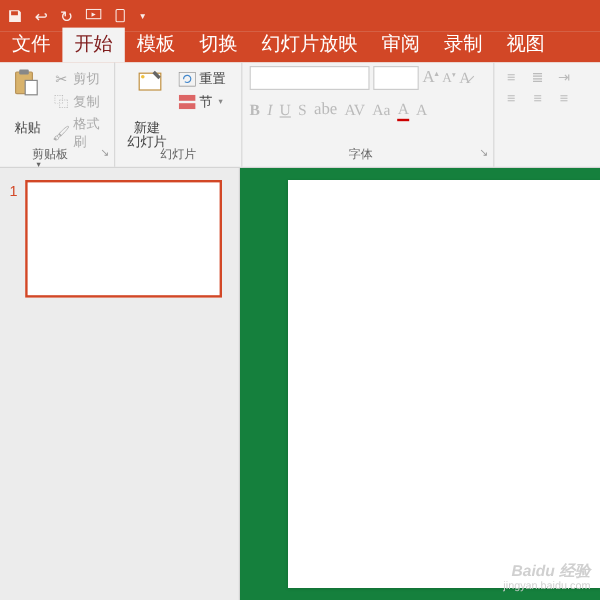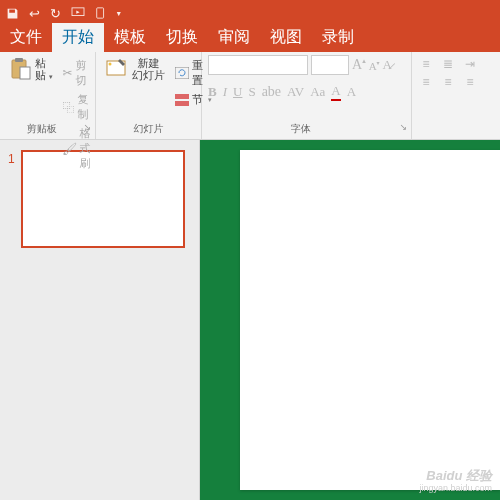--- a/index.html
+++ b/index.html
@@ -1,27 +1,27 @@
 <!DOCTYPE html>
 <html><head>
 <meta charset="utf-8">
 <style>
 *{margin:0;padding:0;box-sizing:border-box;font-family:"Microsoft YaHei",Arial,sans-serif}
 body{width:500px;height:500px;overflow:hidden;background:#e6e6e6}
 .titlebar{height:26px;background:#d24726;display:flex;align-items:center;padding:0 6px;gap:10px}
 .titlebar .qat-icon{color:#fff;font-size:13px;cursor:pointer;opacity:.9}
 .tabs{height:26px;background:#d24726;display:flex;align-items:flex-end}
 .tab{padding:4px 10px;color:#fff;font-size:16px;cursor:pointer}
-.tab.active{background:#f3f3f3;color:#0369a1}
+.tab.active{background:#f3f3f3;color:#7f1d1d}
 .ribbon{height:88px;background:#f3f3f3;border-bottom:1px solid #d4d4d4;display:flex}
 .group{border-right:1px solid #d8d8d8;padding:3px 6px 0 6px;display:flex;flex-direction:column;position:relative}
 .group-label{font-size:10px;color:#666;text-align:center;padding:2px 0 3px 0;position:absolute;bottom:0;left:0;right:0}
 .group-label .launcher{float:right;margin-right:4px;color:#999;font-size:9px}
 .group-body{display:flex;align-items:flex-start;gap:4px;flex:1}
-.bigbtn{display:flex;flex-direction:row;align-items:flex-end;gap:2px;padding:2px 4px;cursor:pointer}
+.bigbtn{display:flex;flex-direction:column;align-items:flex-end;gap:20px;padding:2px 4px;cursor:pointer}
 .bigbtn .icn{width:24px;height:24px;display:flex;align-items:center;justify-content:center}
 .bigbtn .lbl{font-size:11px;color:#444;text-align:center;line-height:12px}
 .bigbtn .dd{font-size:7px;color:#666}
 .smallbtns{display:flex;flex-direction:column;gap:2px;justify-content:flex-start;padding-top:2px}
 .smallbtn{display:flex;align-items:center;gap:3px;font-size:11px;color:#444;cursor:pointer;padding:1px 2px}
 .smallbtn.disabled{color:#aaa}
 .smallbtn .si{width:14px;height:14px;display:inline-flex;align-items:center;justify-content:center;font-size:12px}
 .fontbox{display:flex;gap:3px;align-items:center;margin-bottom:4px}
 .fontname{width:100px;height:20px;border:1px solid #ccc;background:#fff;font-size:11px;padding:0 4px;color:#aaa}
 .fontsize{width:38px;height:20px;border:1px solid #ccc;background:#fff;font-size:11px;padding:0 4px;color:#aaa}
@@ -65,23 +65,24 @@
       </svg>
     </span>
   <span class="qat-icon" style="font-size:8px">▾</span>
 </div>
 
 <div class="tabs">
   <div class="tab">文件</div>
   <div class="tab active">开始</div>
   <div class="tab">模板</div>
   <div class="tab">切换</div>
+  <div class="tab">幻灯片放映</div>
   <div class="tab">审阅</div>
+  <div class="tab">录制</div>
   <div class="tab">视图</div>
-  <div class="tab">录制</div>
 </div>
 
 <div class="ribbon">
   <div class="group" style="width:96px">
     <div class="group-body">
       <div class="bigbtn">
         <span class="icn">
             <svg width="22" height="24" viewBox="0 0 22 24">
               <rect x="2" y="3" width="14" height="18" rx="1" fill="#d9b36c" stroke="#b8935a"></rect>
               <rect x="5" y="1" width="8" height="4" rx="1" fill="#888"></rect>

